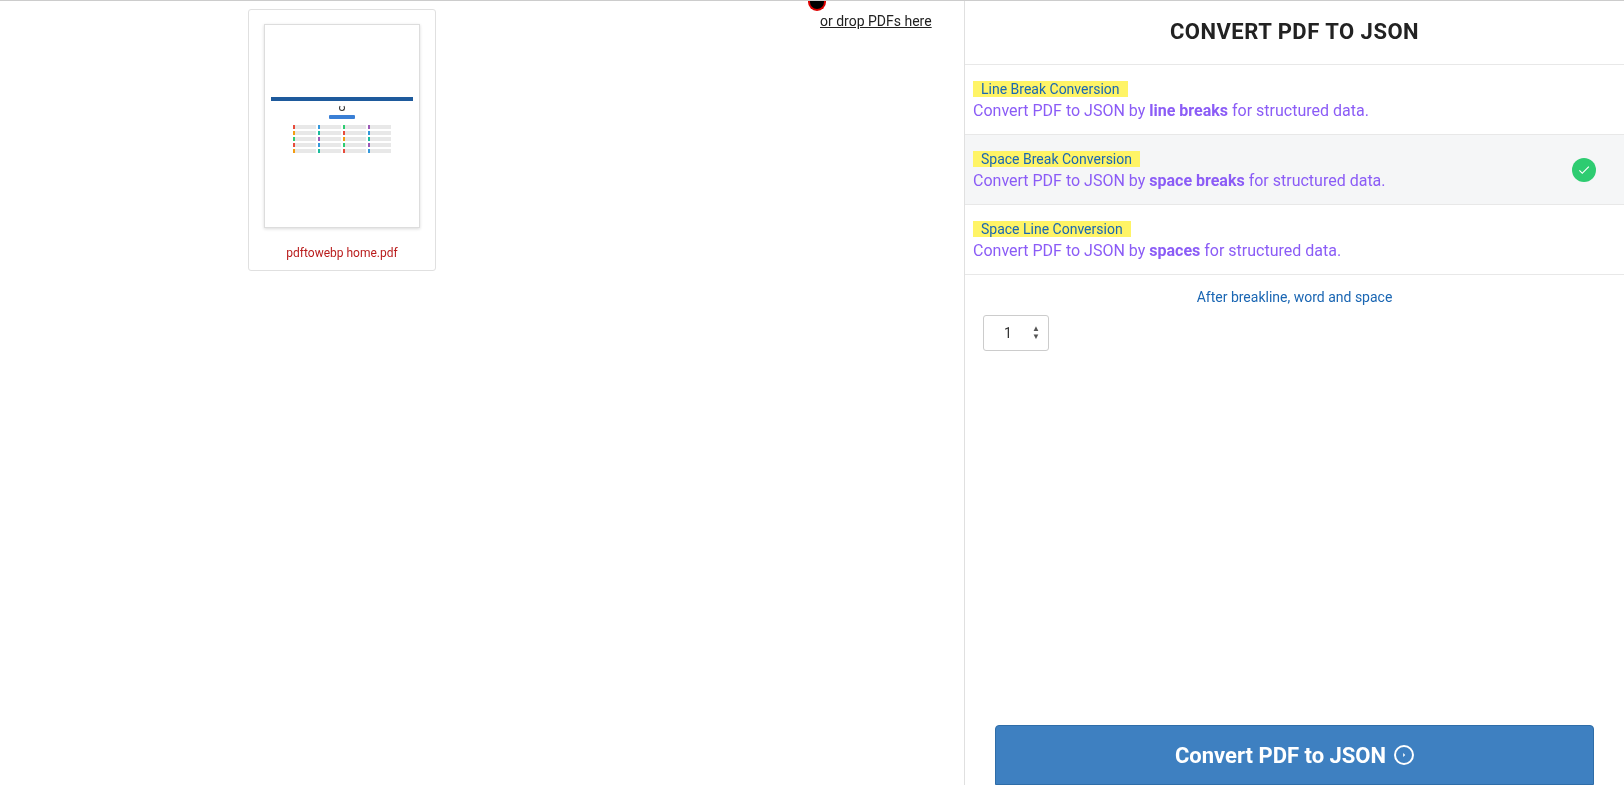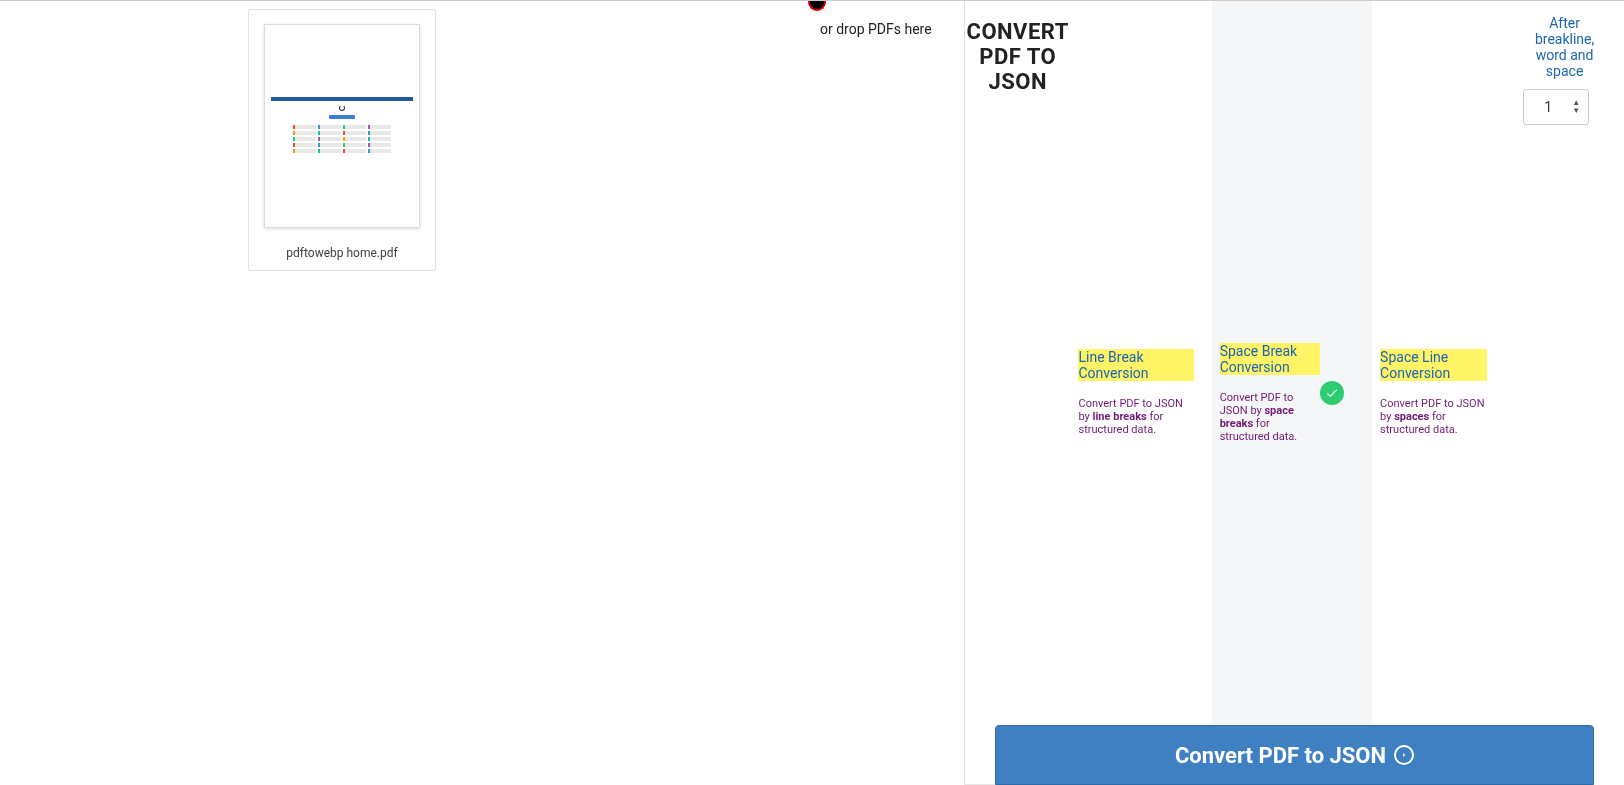--- a/index.html
+++ b/index.html
@@ -18,24 +18,25 @@
       width: 100%;
       height: 100%;
     }
     .left-panel {
       flex: 1;
       position: relative;
       padding: 8px 0 0 0;
     }
     .drop-text {
       position: absolute;
-      top: 20px;
+      top: 12px;
       left: 820px;
       font-size: 14px;
       color: #222;
+      text-decoration: underline;
     }
     .upload-badge {
       position: absolute;
       top: 0px;
       left: 808px;
       width: 18px;
       height: 10px;
       background: #000;
       border: 2px solid #d00;
       border-radius: 0 0 10px 10px;
@@ -105,26 +106,27 @@
       border-left: 2px solid;
     }
     .thumb-grid-item.c1 { border-left-color: #e74c3c; }
     .thumb-grid-item.c2 { border-left-color: #3498db; }
     .thumb-grid-item.c3 { border-left-color: #2ecc71; }
     .thumb-grid-item.c4 { border-left-color: #9b59b6; }
     .thumb-grid-item.c5 { border-left-color: #f39c12; }
     .thumb-grid-item.c6 { border-left-color: #1abc9c; }
     .file-name {
       font-size: 12px;
-      color: #404040;
+      color: #b91c1c;
     }
     .right-panel {
       width: 660px;
       border-left: 1px solid #e0e0e0;
       display: flex;
+      flex-direction: column;
       position: relative;
     }
     .panel-title {
       text-align: center;
       font-size: 22px;
       font-weight: 700;
       color: #222;
       padding: 18px 0 20px 0;
       border-bottom: 1px solid #e8e8e8;
       letter-spacing: 0.5px;
@@ -139,27 +141,27 @@
     }
     .option-row.selected {
       background: #f5f6f7;
     }
     .option-content { flex: 1; }
     .option-title {
       font-size: 14px;
       color: #1a66b3;
       background: #fff466;
       display: inline-block;
-      padding: 0 0;
-      margin-bottom: 8px;
+      padding: 0 8px;
+      margin-bottom: 2px;
     }
     .option-desc {
-      font-size: 11px;
-      color: #701a75;
-      margin-top: 8px;
+      font-size: 16px;
+      color: #8b5cf6;
+      margin-top: 2px;
     }
     .option-desc b { font-weight: 700; }
     .check-circle {
       width: 24px;
       height: 24px;
       border-radius: 50%;
       background: #2ecc71;
       display: flex;
       align-items: center;
       justify-content: center;

